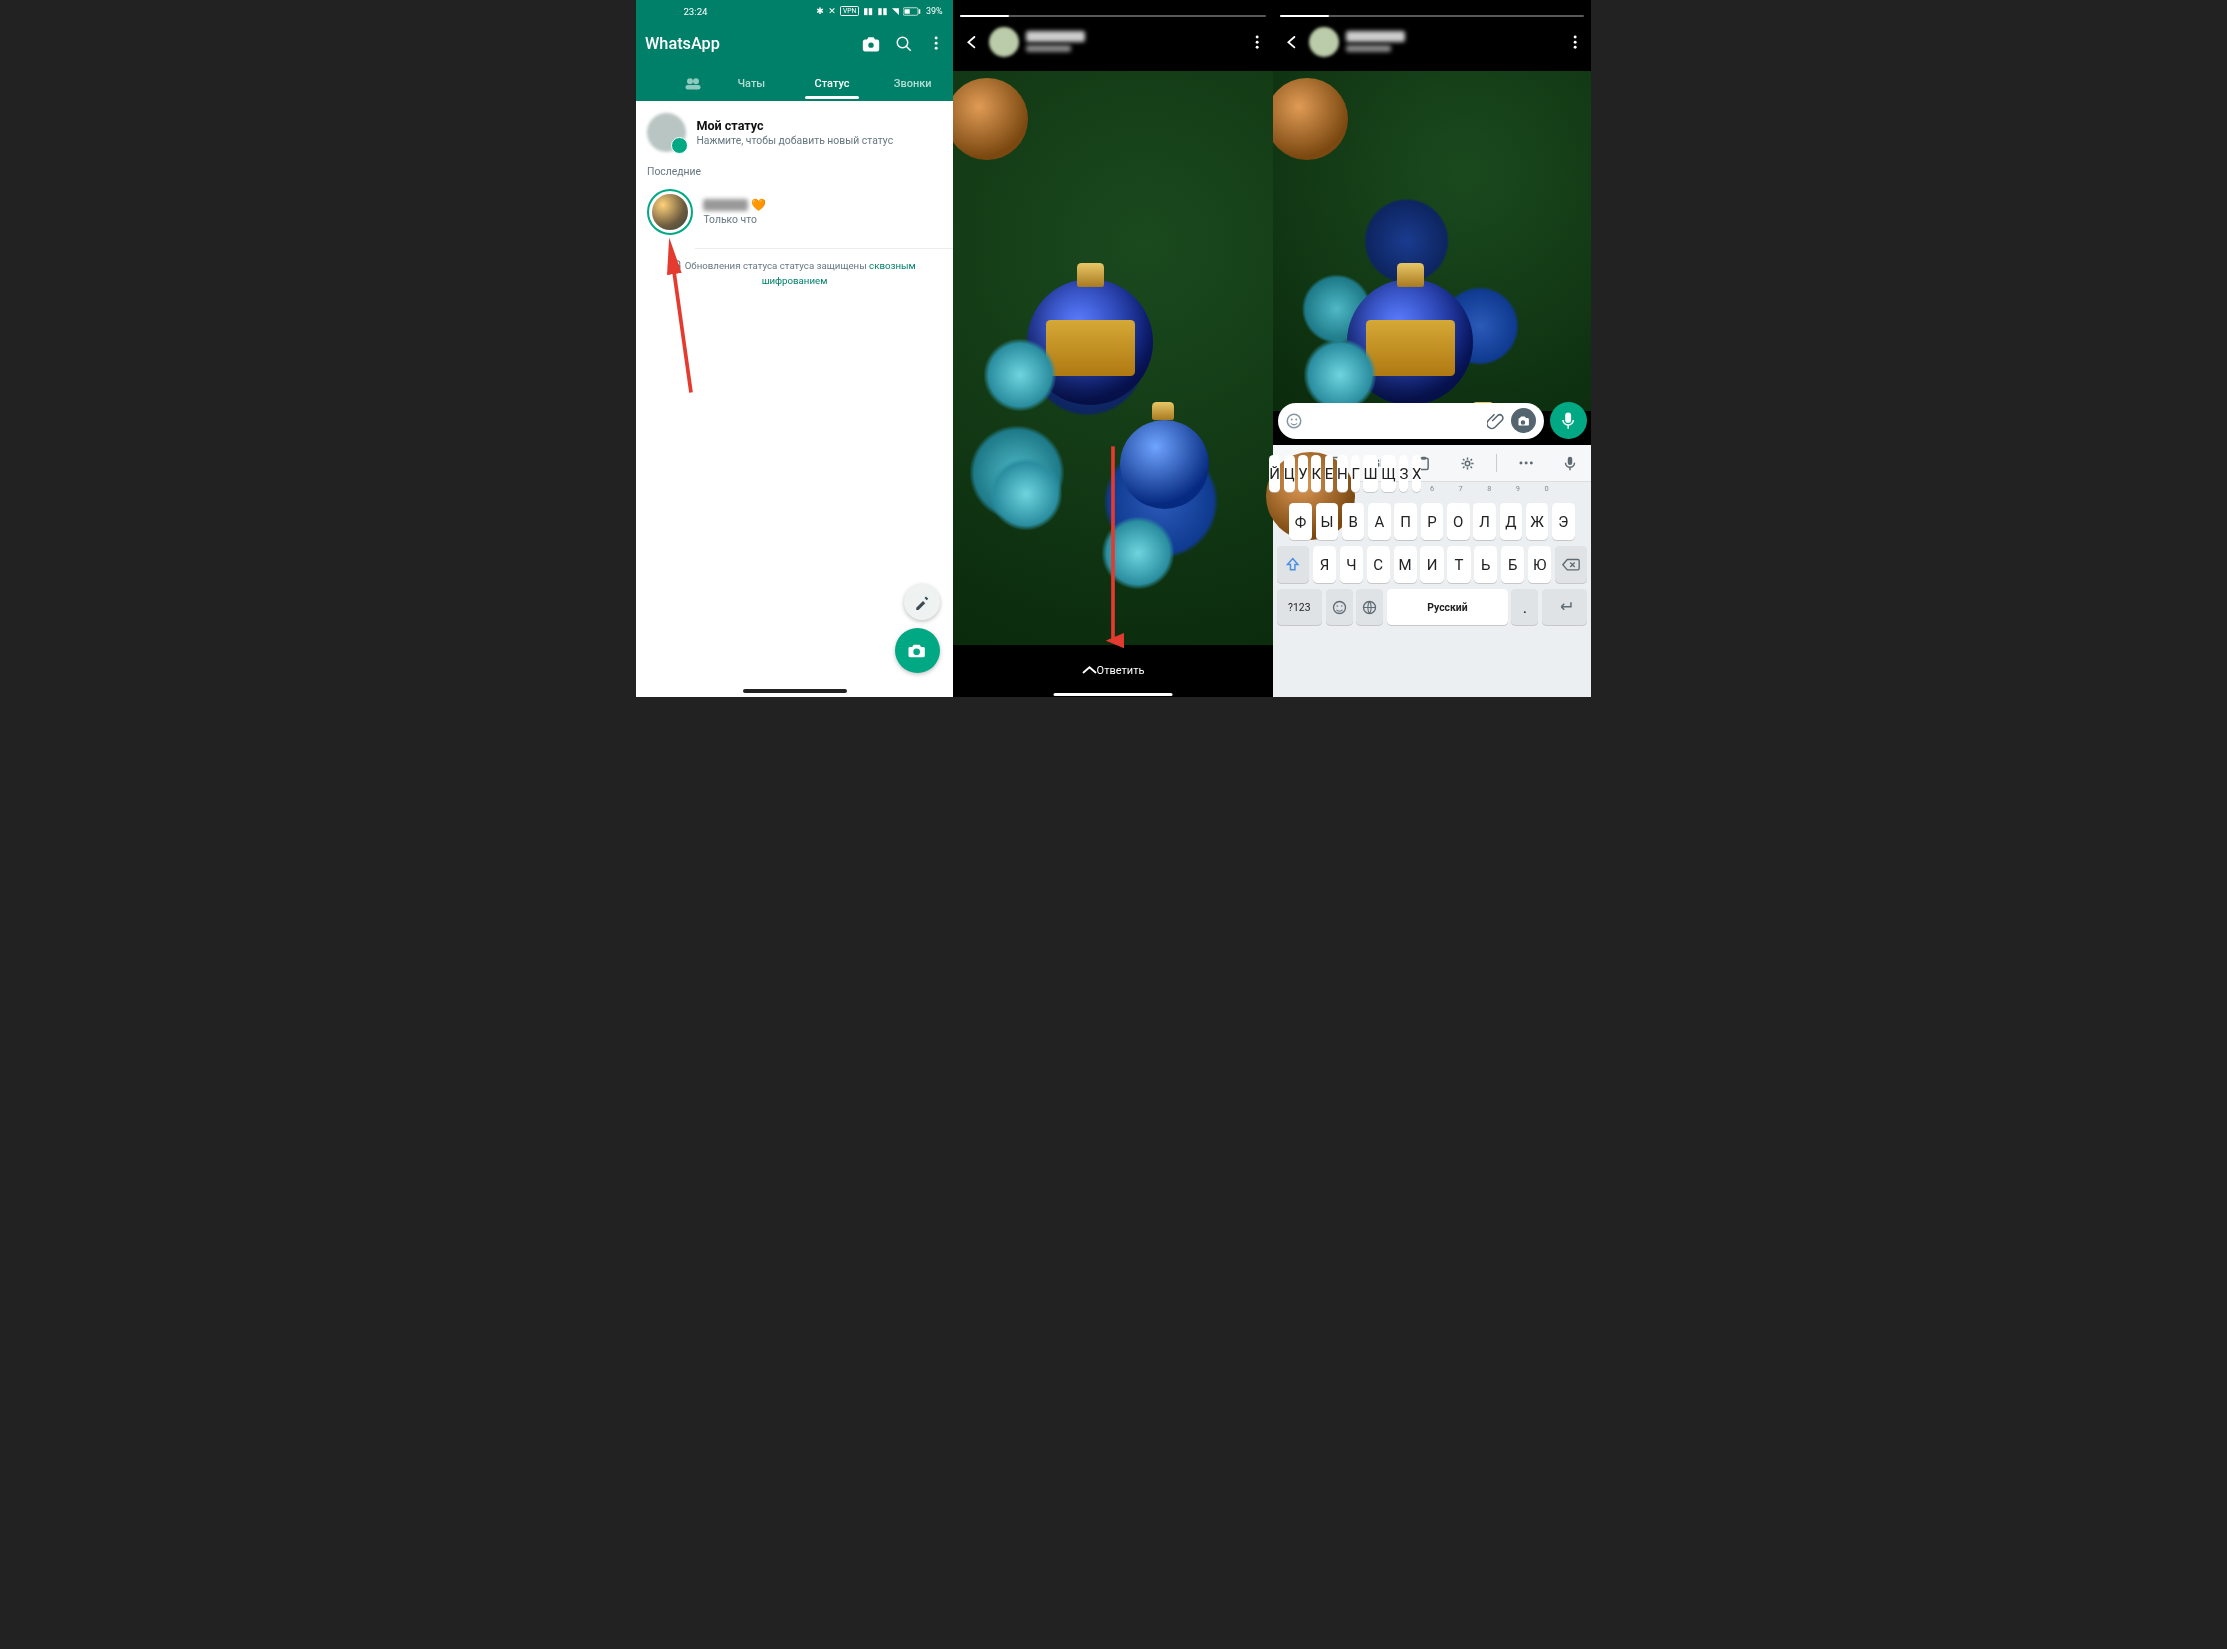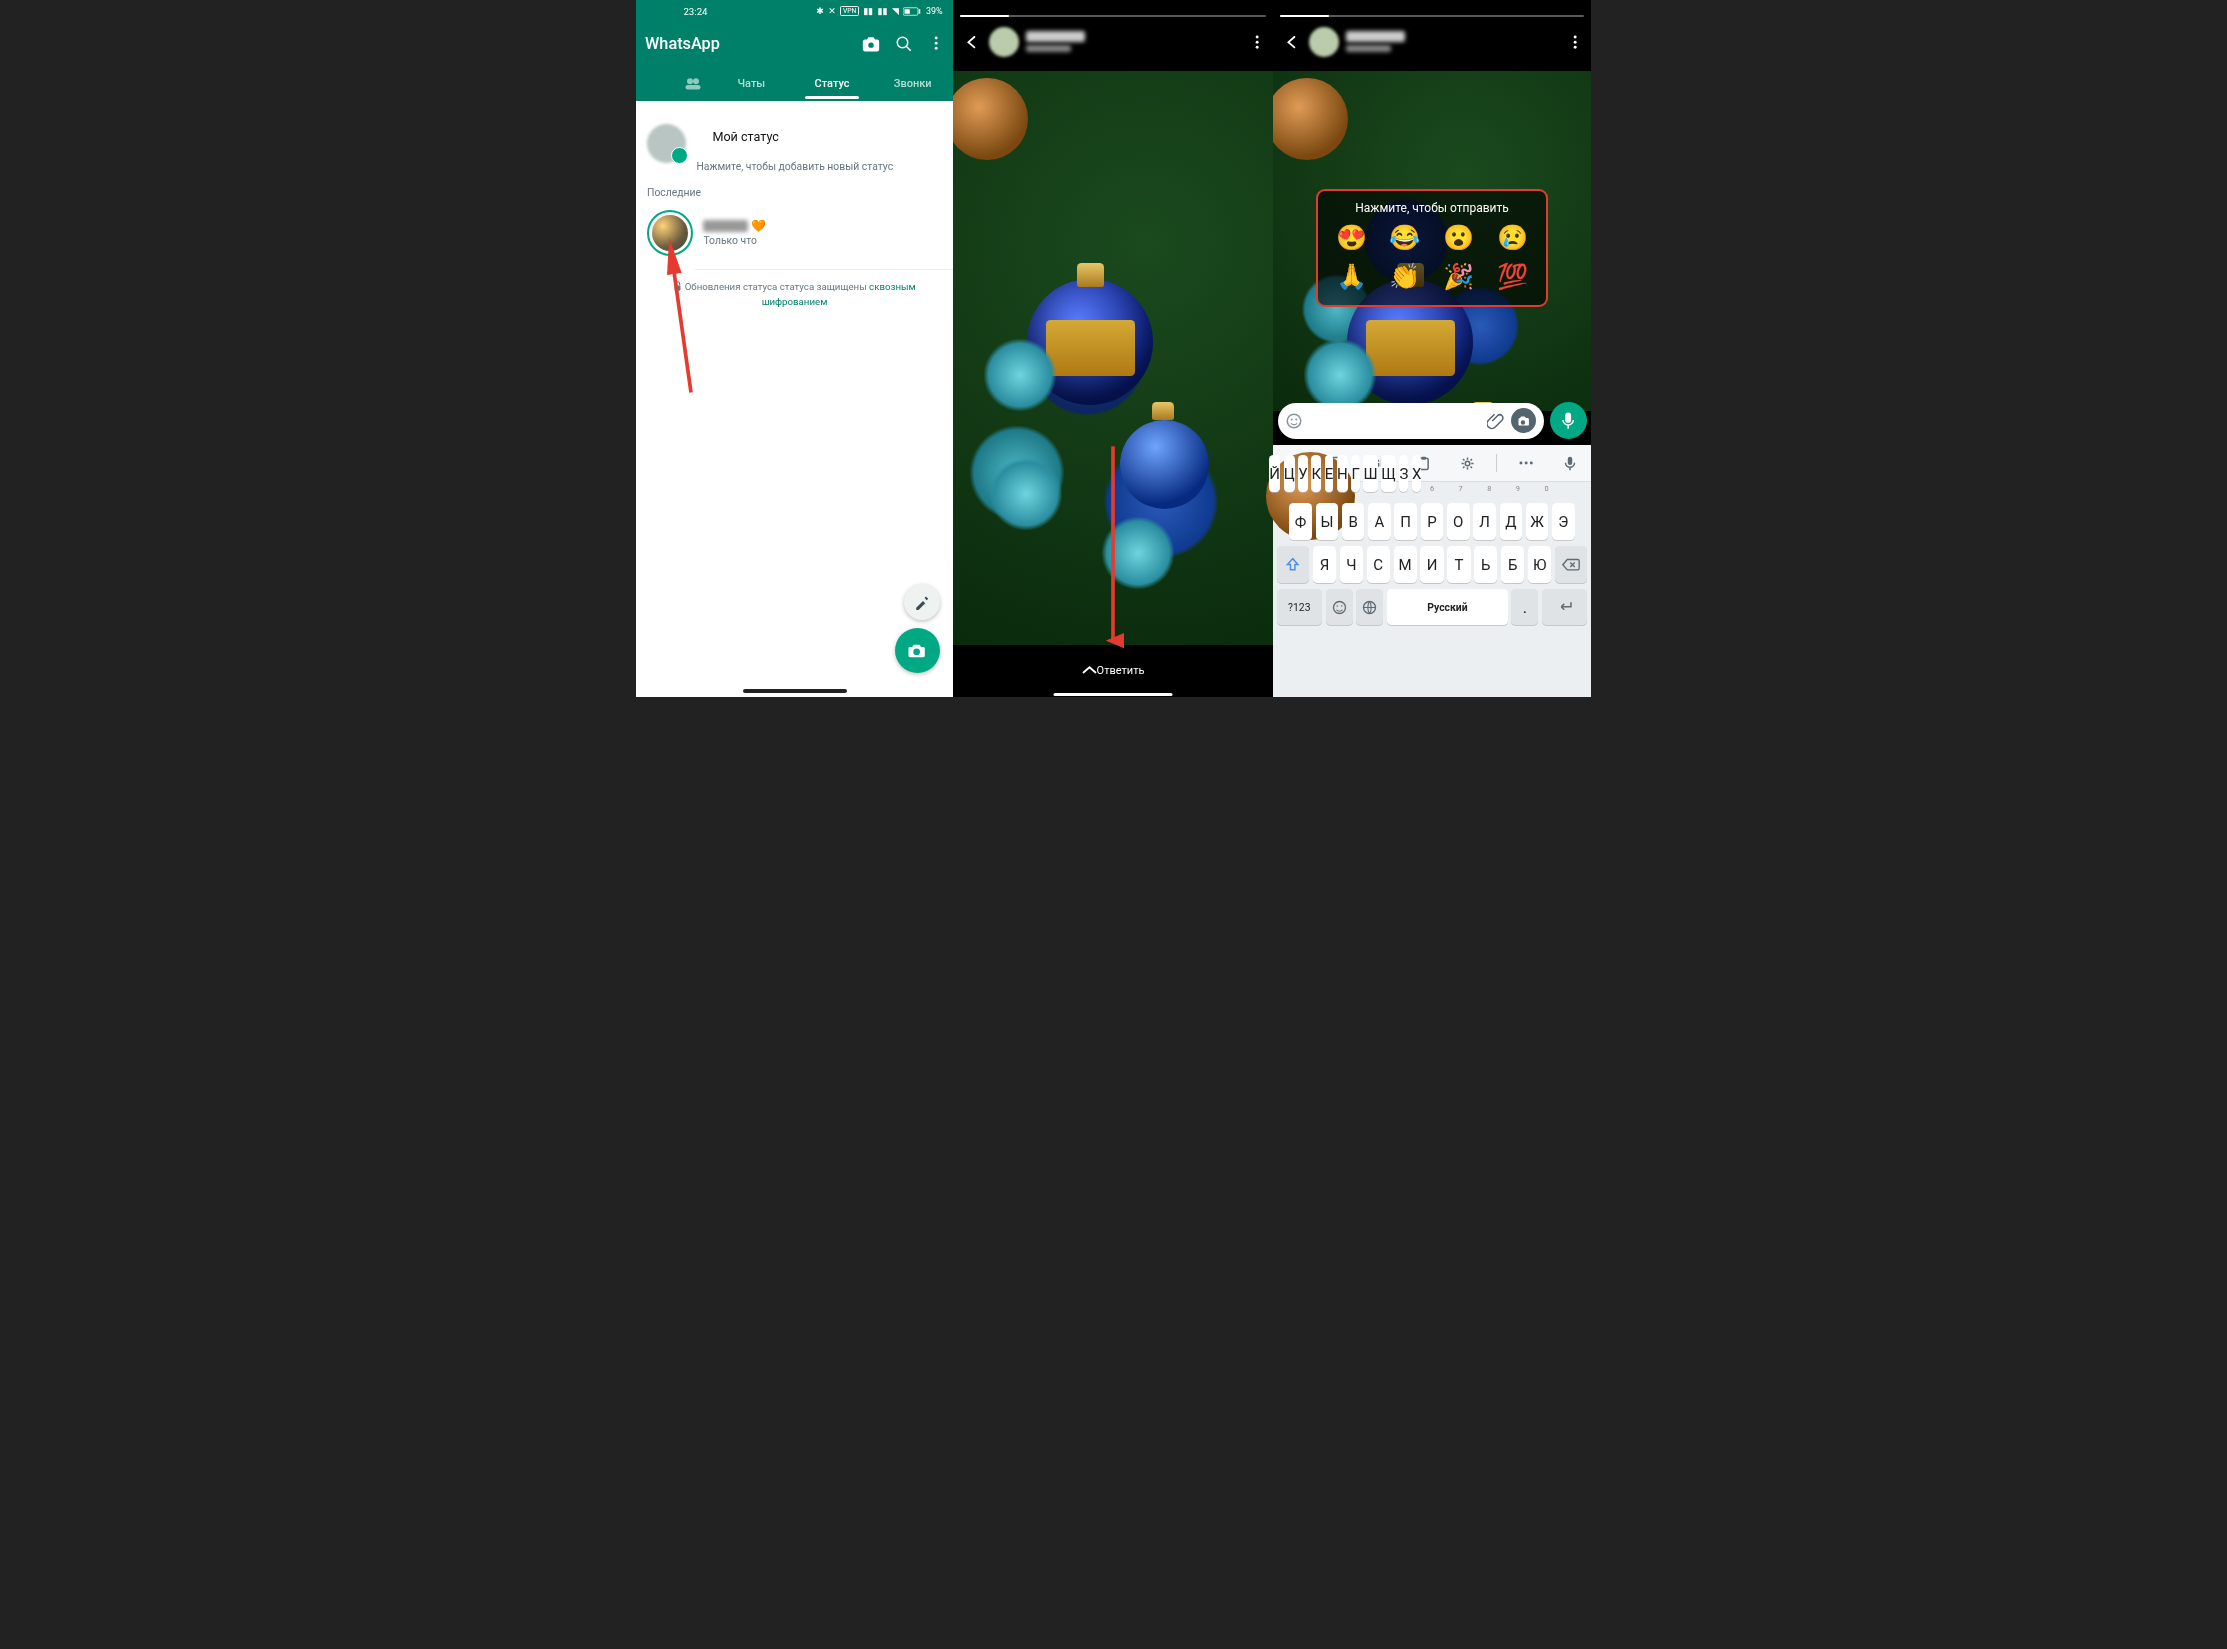--- a/index.html
+++ b/index.html
@@ -19,21 +19,21 @@
   .tabs{height:36px;display:flex;align-items:center;}
   .tabs .comm{width:37px;display:flex;justify-content:center;opacity:.8;}
   .tabs .tab{flex:1;text-align:center;color:#b3ddd4;font-size:11px;font-weight:500;}
   .tabs .tab.active{color:#fff;position:relative;}
   .tabs .tab.active::after{content:"";position:absolute;left:13.4px;right:13.4px;bottom:-9px;height:2.2px;background:#fff;border-radius:1.5px;}
   .tabs .row{display:flex;width:100%;align-items:center;padding-left:38px;}
 
   .mystatus{display:flex;align-items:center;gap:10.4px;padding:12px 11px 7.4px;}
   .avatar{width:39px;height:39px;border-radius:50%;background:#b8c5c2;position:relative;filter:blur(1.5px);}
   .addbadge{position:absolute;right:-1.5px;bottom:-1.5px;width:15px;height:15px;border-radius:50%;background:#00a884;border:1.5px solid #fff;filter:none;}
-  .mst h3{margin:16px;font-size:12.6px;font-weight:400;color:#111;}
+  .mst h3{margin:0;font-size:12.6px;font-weight:700;color:#111;}
   .mst p{margin:1.5px 0 0;font-size:10.4px;color:#667781;}
 
   .sect{padding:6px 11px 3px;font-size:10.4px;color:#667781;}
   .statusrow{display:flex;align-items:center;gap:10.4px;padding:7.4px 11px;}
   .ringavatar{width:42px;height:42px;border-radius:50%;border:2.2px solid #00a884;display:flex;align-items:center;justify-content:center;}
   .ringavatar .in{width:36px;height:36px;border-radius:50%;background:radial-gradient(circle at 30% 30%,#ffd27a,#6c5b3f 60%,#344 100%);filter:blur(0.7px);}
   .srname{display:flex;align-items:center;gap:3px;}
   .srname .blurname{width:45px;height:12px;background:#999;filter:blur(2.2px);border-radius:2.2px;}
   .srtime{margin-top:1.5px;font-size:10.4px;color:#667781;}
 
@@ -312,33 +312,20 @@
   </div>
 
   <div class="storyimg">
     <div class="orn r1"></div>
     <div class="orn b1"></div>
         <div class="cap c1"></div>
     <div class="cap c2"></div>
     <div class="sn s1"></div>
   </div>
 
-  <div class="reactbox">
-    <div class="tt">Нажмите, чтобы отправить</div>
-    <div class="emgrid">
-      <span>😍</span>
-      <span>😂</span>
-      <span>😮</span>
-      <span>😢</span>
-      <span>🙏</span>
-      <span>👏</span>
-      <span>🎉</span>
-      <span>💯</span>
-    </div>
-  </div>
 
   <div class="msgbar">
     <div class="msgfield">
       <svg width="18" height="18" viewBox="0 0 24 24">
             <circle cx="12" cy="12" r="9" fill="none" stroke="#8696a0" stroke-width="2"></circle>
             <circle cx="9" cy="10" r="1.3" fill="#8696a0"></circle>
             <circle cx="15" cy="10" r="1.3" fill="#8696a0"></circle>
             <path d="M8 15c1 1.5 3 2 4 2s3-.5 4-2" fill="none" stroke="#8696a0" stroke-width="1.8"></path>
           </svg>
       <div class="sp"></div>

